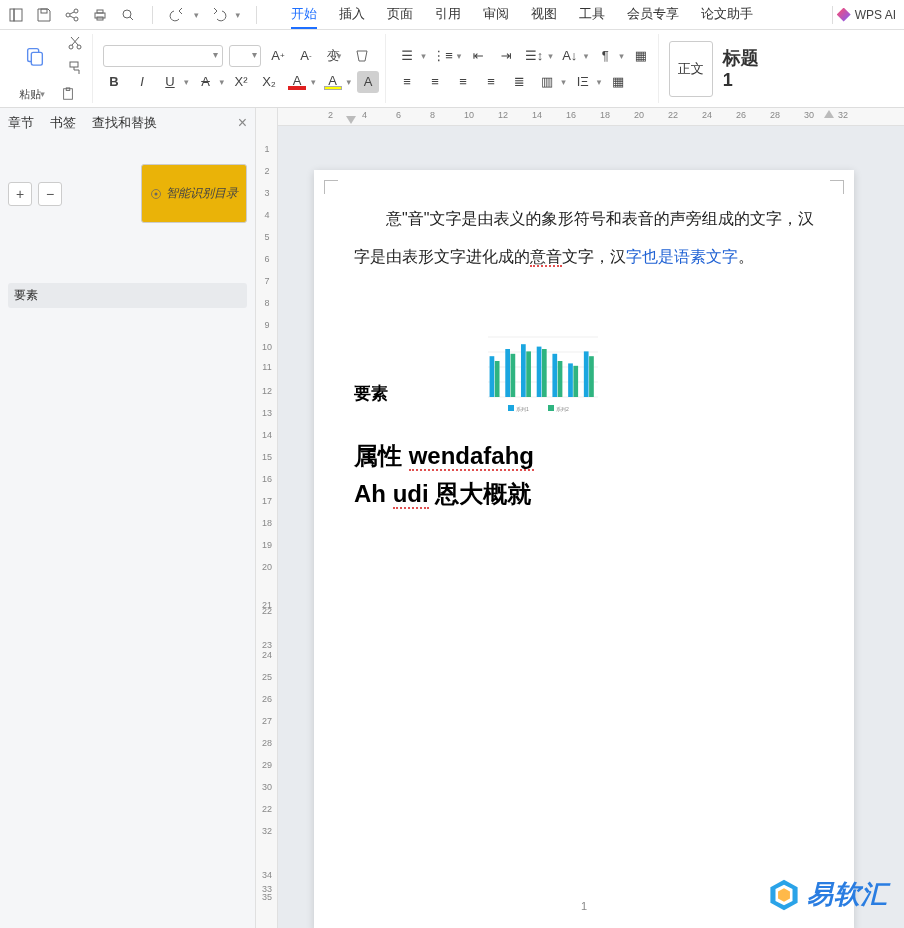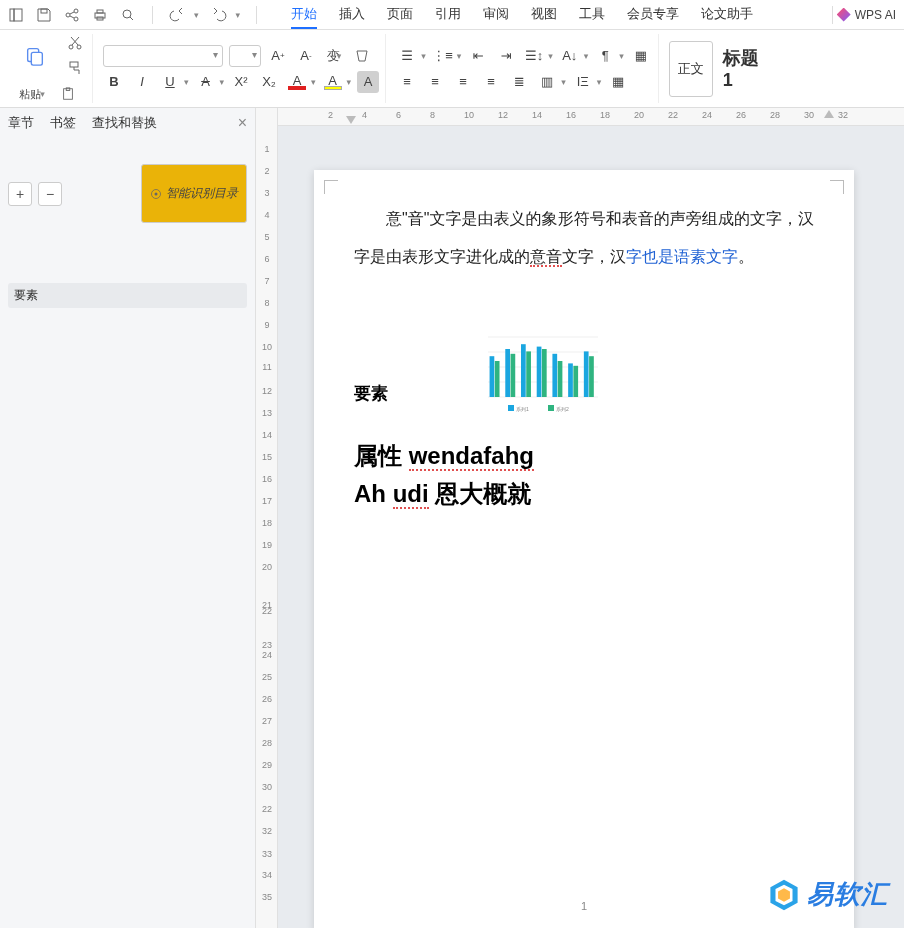--- a/index.html
+++ b/index.html
@@ -309,21 +309,21 @@
         <span class="tick" style="top: 532px;">23</span>
         <span class="tick" style="top: 542px;">24</span>
         <span class="tick" style="top: 564px;">25</span>
         <span class="tick" style="top: 586px;">26</span>
         <span class="tick" style="top: 608px;">27</span>
         <span class="tick" style="top: 630px;">28</span>
         <span class="tick" style="top: 652px;">29</span>
         <span class="tick" style="top: 674px;">30</span>
         <span class="tick" style="top: 696px;">22</span>
         <span class="tick" style="top: 718px;">32</span>
-        <span class="tick" style="top: 741px;">33</span>
+        <span class="tick" style="top: 776px;">33</span>
         <span class="tick" style="top: 762px;">34</span>
         <span class="tick" style="top: 784px;">35</span>
       </div>
     <div class="hruler-wrap">
       <div class="hruler" id="hruler">
         <span class="indent" style="left:68px"></span>
         <span class="indent" style="left:546px;transform:scaleY(-1);top:2px"></span>
       <span class="tick" style="left: 50px;">2</span>
           <span class="tick" style="left: 84px;">4</span>
           <span class="tick" style="left: 118px;">6</span>

